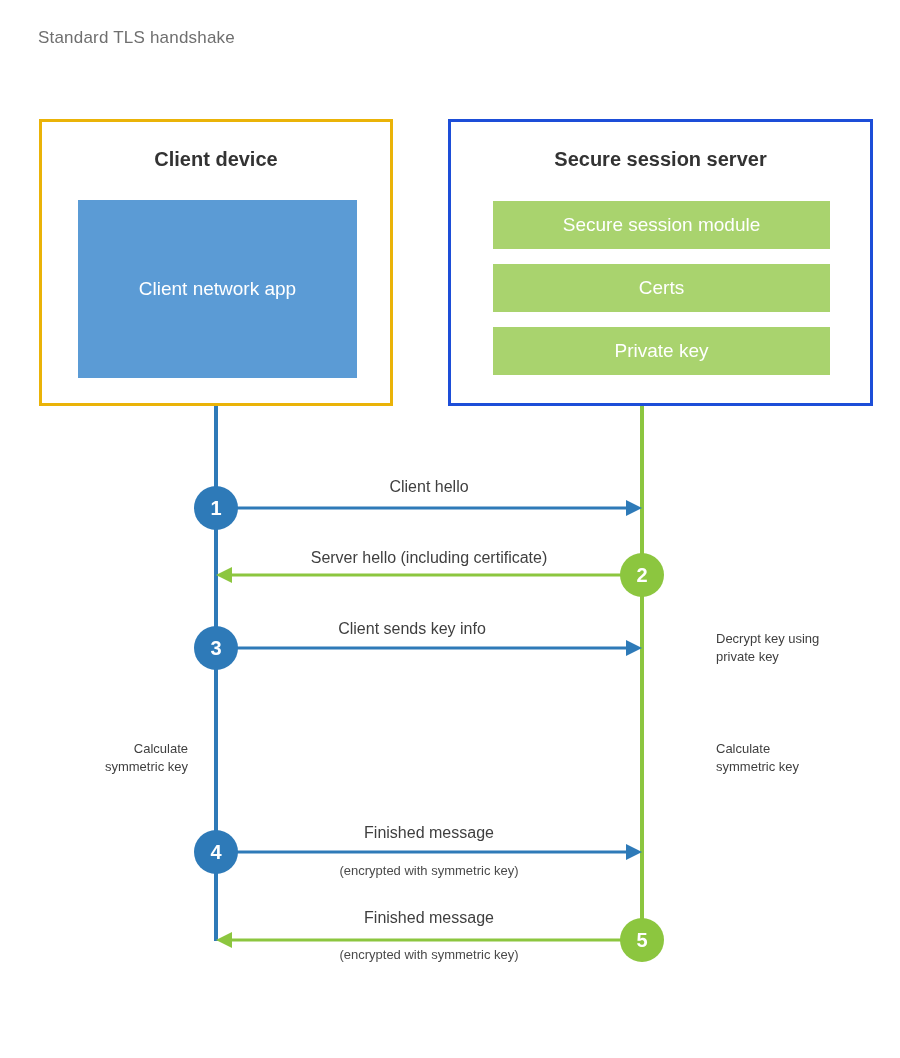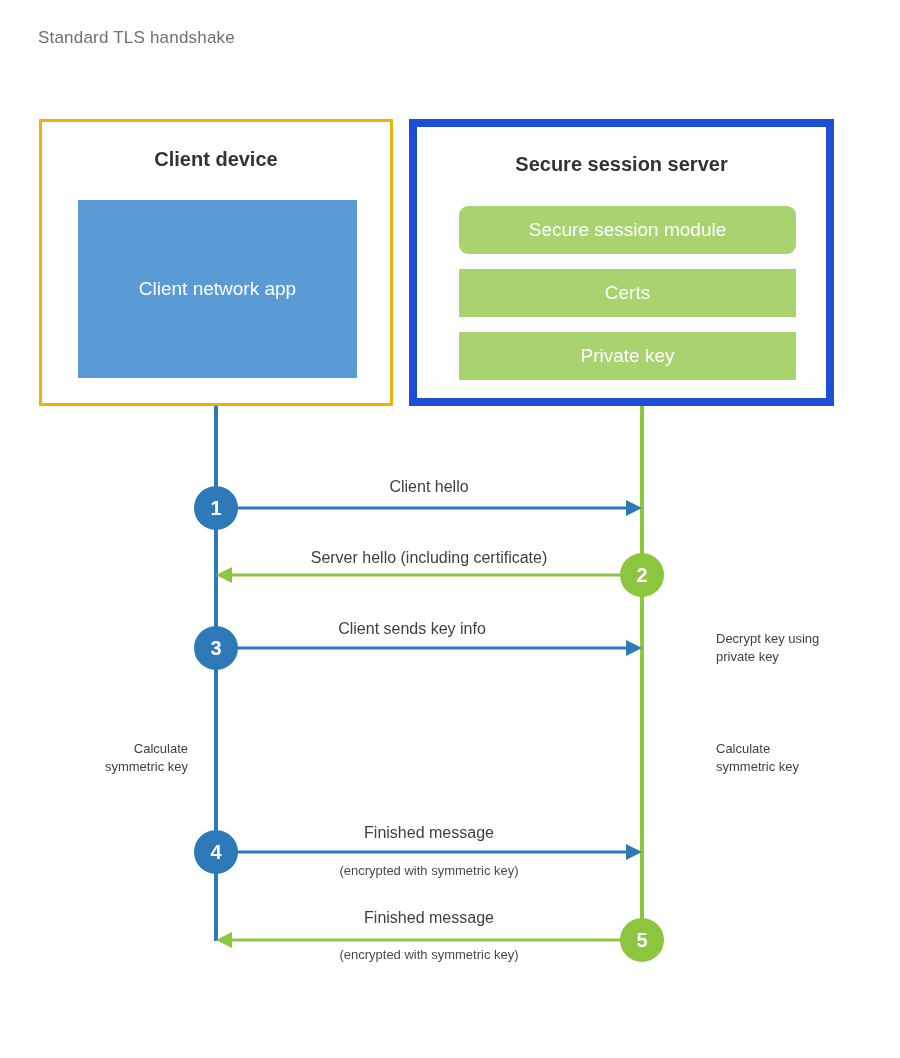--- a/index.html
+++ b/index.html
@@ -51,25 +51,25 @@
     box-sizing: border-box;
   }
   .box-client {
     left: 39px;
     top: 119px;
     width: 354px;
     height: 287px;
     border: 3px solid #eab308;
   }
   .box-server {
-    left: 409px;
+    left: 448px;
     top: 119px;
     width: 425px;
     height: 287px;
-    border: 8px solid #1d4ed8;
+    border: 3px solid #1d4ed8;
   }
   .box-heading {
     position: absolute;
     left: 0;
     right: 0;
     top: 26px;
     text-align: center;
     font-size: 20px;
     font-weight: bold;
     color: #333333;
@@ -100,21 +100,21 @@
     left: 42px;
     width: 337px;
     height: 48px;
     background: #A9D36E;
     color: #ffffff;
     display: flex;
     align-items: center;
     justify-content: center;
     font-size: 19px;
   }
-  .server-bar-0 { top: 79px; border-radius: 9px; }
+  .server-bar-0 { top: 79px; }
   .server-bar-1 { top: 142px; }
   .server-bar-2 { top: 205px; }
 
   
   .step-circle {
     position: absolute;
     width: 44px;
     height: 44px;
     border-radius: 50%;
     display: flex;

